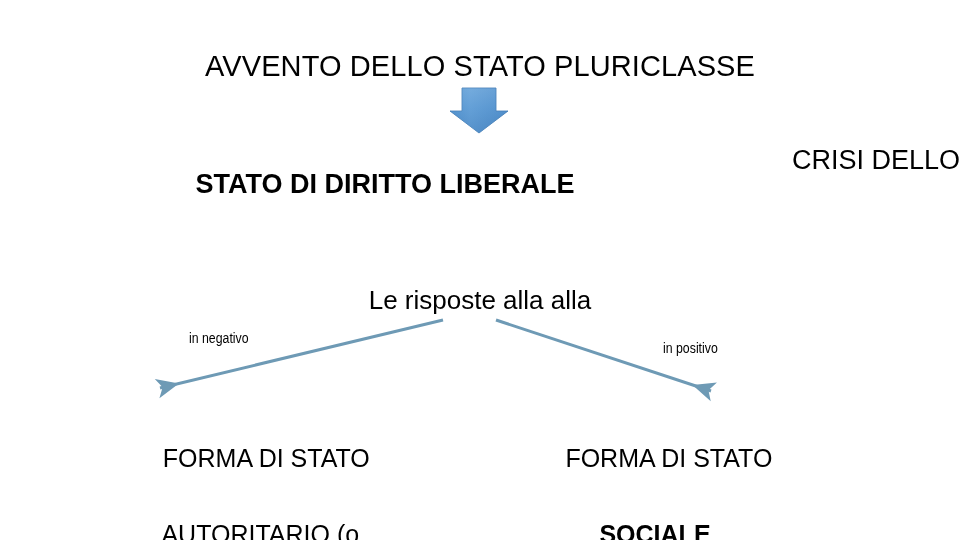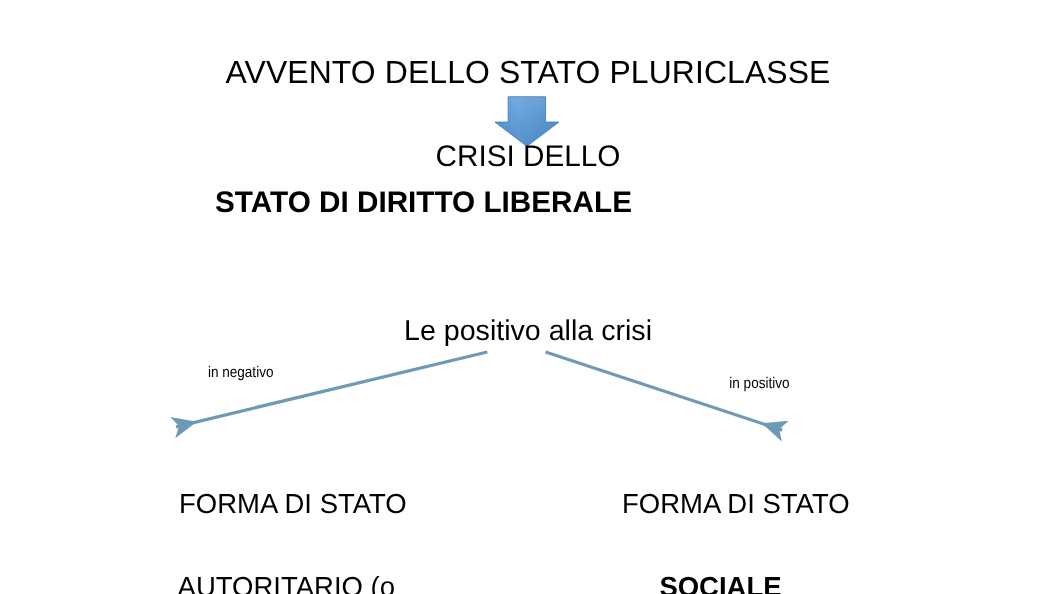--- a/index.html
+++ b/index.html
@@ -33,23 +33,23 @@
     width: 960px;
     text-align: center;
     font-size: 29px;
     font-weight: 400;
     letter-spacing: 0.1px;
   }
 
   
   #crisi-line1 {
     left: 0;
-    top: 129px;
+    top: 147px;
     width: 960px;
-    text-align: center;
+    text-align: right;
     font-size: 27px;
     font-weight: 400;
   }
 
   
   #crisi-line2 {
     left: 0;
     top: 171px;
     width: 770px;
     text-align: center;
@@ -144,21 +144,21 @@
     </g>
 
     <line x1="443" y1="320" x2="160" y2="388" stroke="#6E9AB5" stroke-width="3" stroke-linecap="butt" marker-end="url(#headLeft)"></line>
 
     <line x1="496" y1="320" x2="711" y2="391" stroke="#6E9AB5" stroke-width="3" stroke-linecap="butt" marker-end="url(#headRight)"></line>
   </svg>
 
   <div class="txt" id="crisi-line1">CRISI DELLO</div>
   <div class="txt" id="crisi-line2">STATO DI DIRITTO LIBERALE</div>
 
-  <div class="txt" id="risposte">Le positivo alla crisi</div>
+  <div class="txt" id="risposte">Le risposte alla alla</div>
 
   <div class="txt small-label" id="label-negativo">in negativo</div>
   <div class="txt small-label" id="label-positivo">in positivo</div>
 
   <div class="txt" id="block-left">
     <span>FORMA DI STATO</span><br>
     <span>AUTORITARIO (o</span><br>
     
   </div>
 

